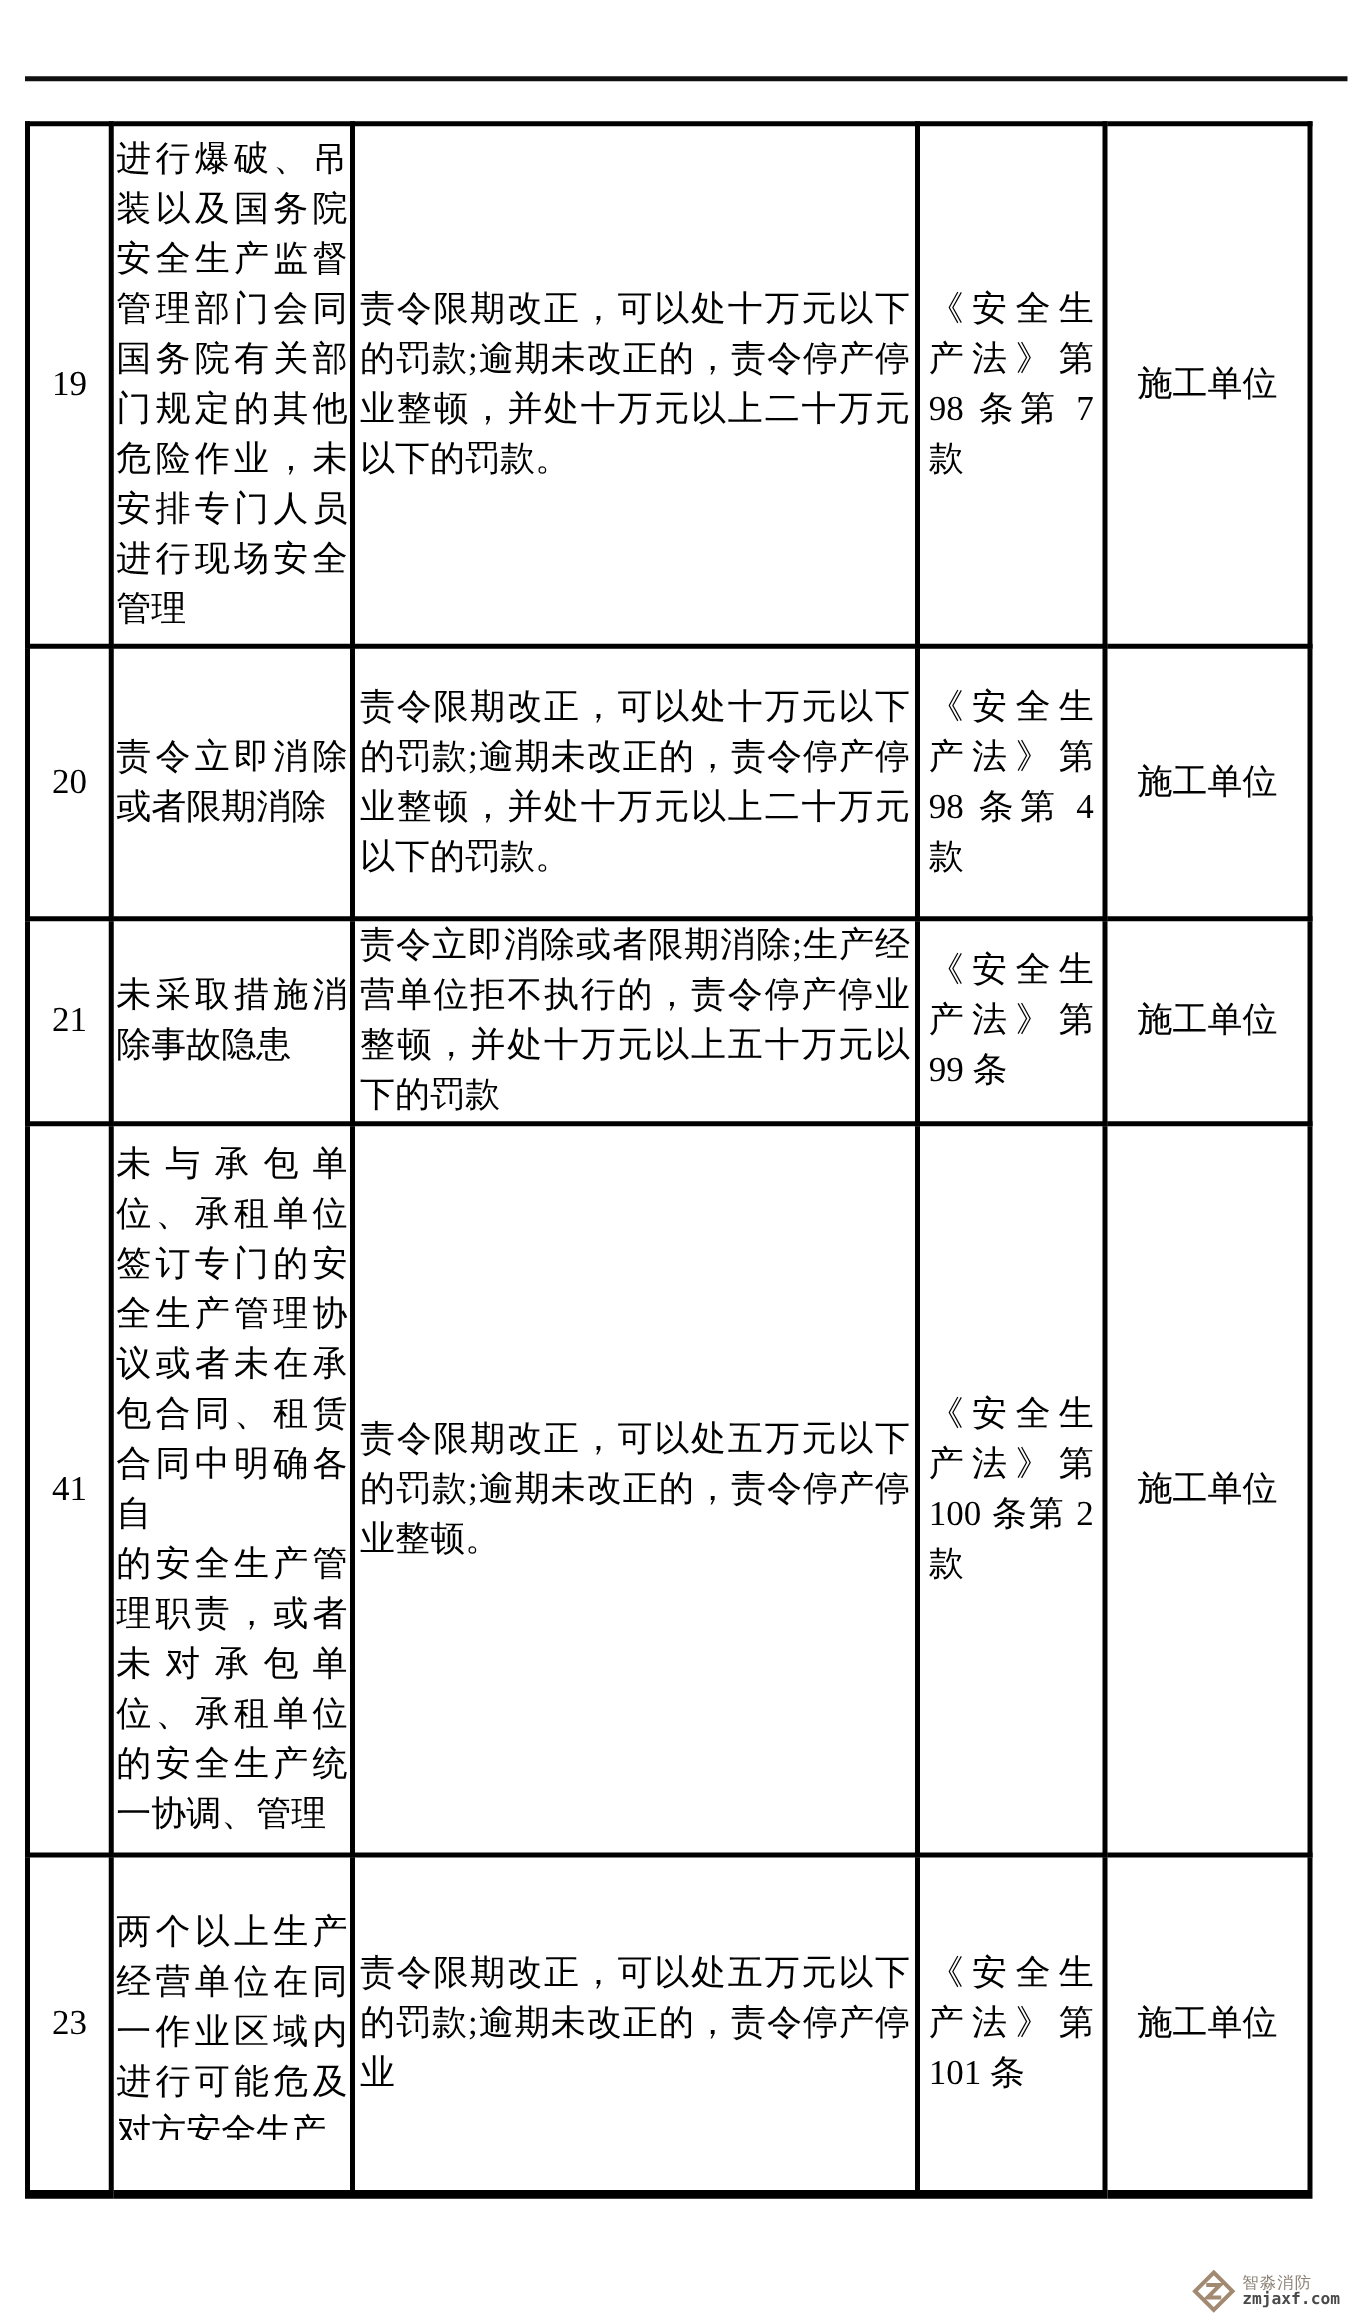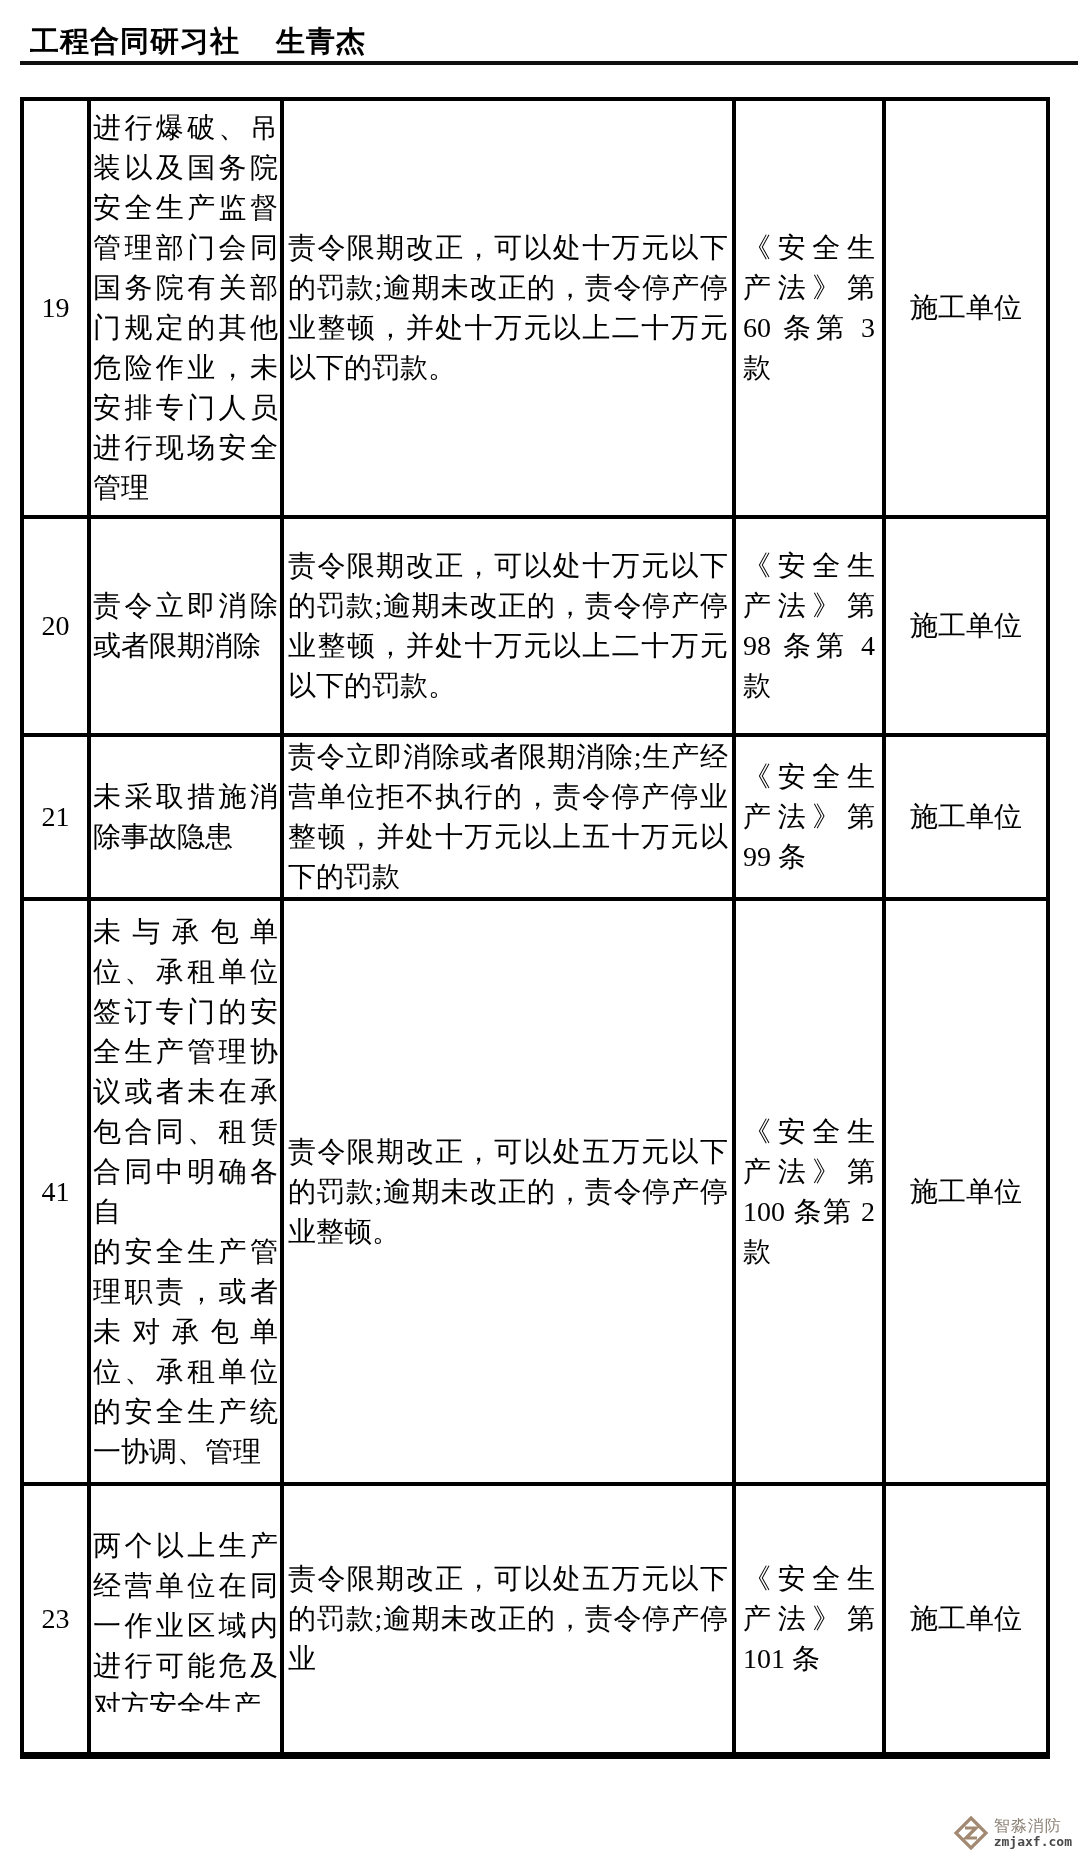--- a/index.html
+++ b/index.html
@@ -49,53 +49,50 @@
   td.v-top{vertical-align:top;}
   .clip-23{height:186px;overflow:hidden;}
   
   .watermark{
     position:absolute;right:8px;bottom:6px;
     display:flex;align-items:center;gap:5px;
   }
   .wm-logo{display:block;}
   .wm-text{display:flex;flex-direction:column;line-height:1.1;}
   .wm-name{
-    font-size:16px;color:#8d8276;
+    font-size:13px;color:#8d8276;
     font-family:"Liberation Sans","DejaVu Sans",sans-serif;
     letter-spacing:1px;
   }
   .wm-site{
     font-size:13px;color:#4a4a4a;font-weight:bold;
     font-family:"DejaVu Sans Mono","Liberation Mono",monospace;
   }
 </style>
 </head>
 <body>
 
 <div class="page">
 
-  <div class="doc-header">
-    <span class="title">工程合同研习社</span><span class="author">生青杰</span>
-  </div>
   <div class="header-rule"></div>
 
   <table class="law-table">
     <colgroup>
       <col style="width:67px">
       <col style="width:193px">
       <col style="width:452px">
       <col style="width:150px">
       <col style="width:164px">
     </colgroup>
     <tbody>
       <tr class="r19">
         <td class="col-no">19</td>
         <td class="col-violation">进行爆破、吊装以及国务院安全生产监督管理部门会同国务院有关部门规定的其他危险作业，未安排专门人员进行现场安全管理</td>
         <td class="col-penalty">责令限期改正，可以处十万元以下的罚款;逾期未改正的，责令停产停业整顿，并处十万元以上二十万元以下的罚款。</td>
-        <td class="col-basis">《安全生产法》第 60 条第 3 款</td>
+        <td class="col-basis">《安全生产法》第 98 条第 7 款</td>
         <td class="col-unit">施工单位</td>
       </tr>
       <tr class="r20">
         <td class="col-no">20</td>
         <td class="col-violation">责令立即消除或者限期消除</td>
         <td class="col-penalty">责令限期改正，可以处十万元以下的罚款;逾期未改正的，责令停产停业整顿，并处十万元以上二十万元以下的罚款。</td>
         <td class="col-basis">《安全生产法》第 98 条第 4 款</td>
         <td class="col-unit">施工单位</td>
       </tr>
       <tr class="r21">

